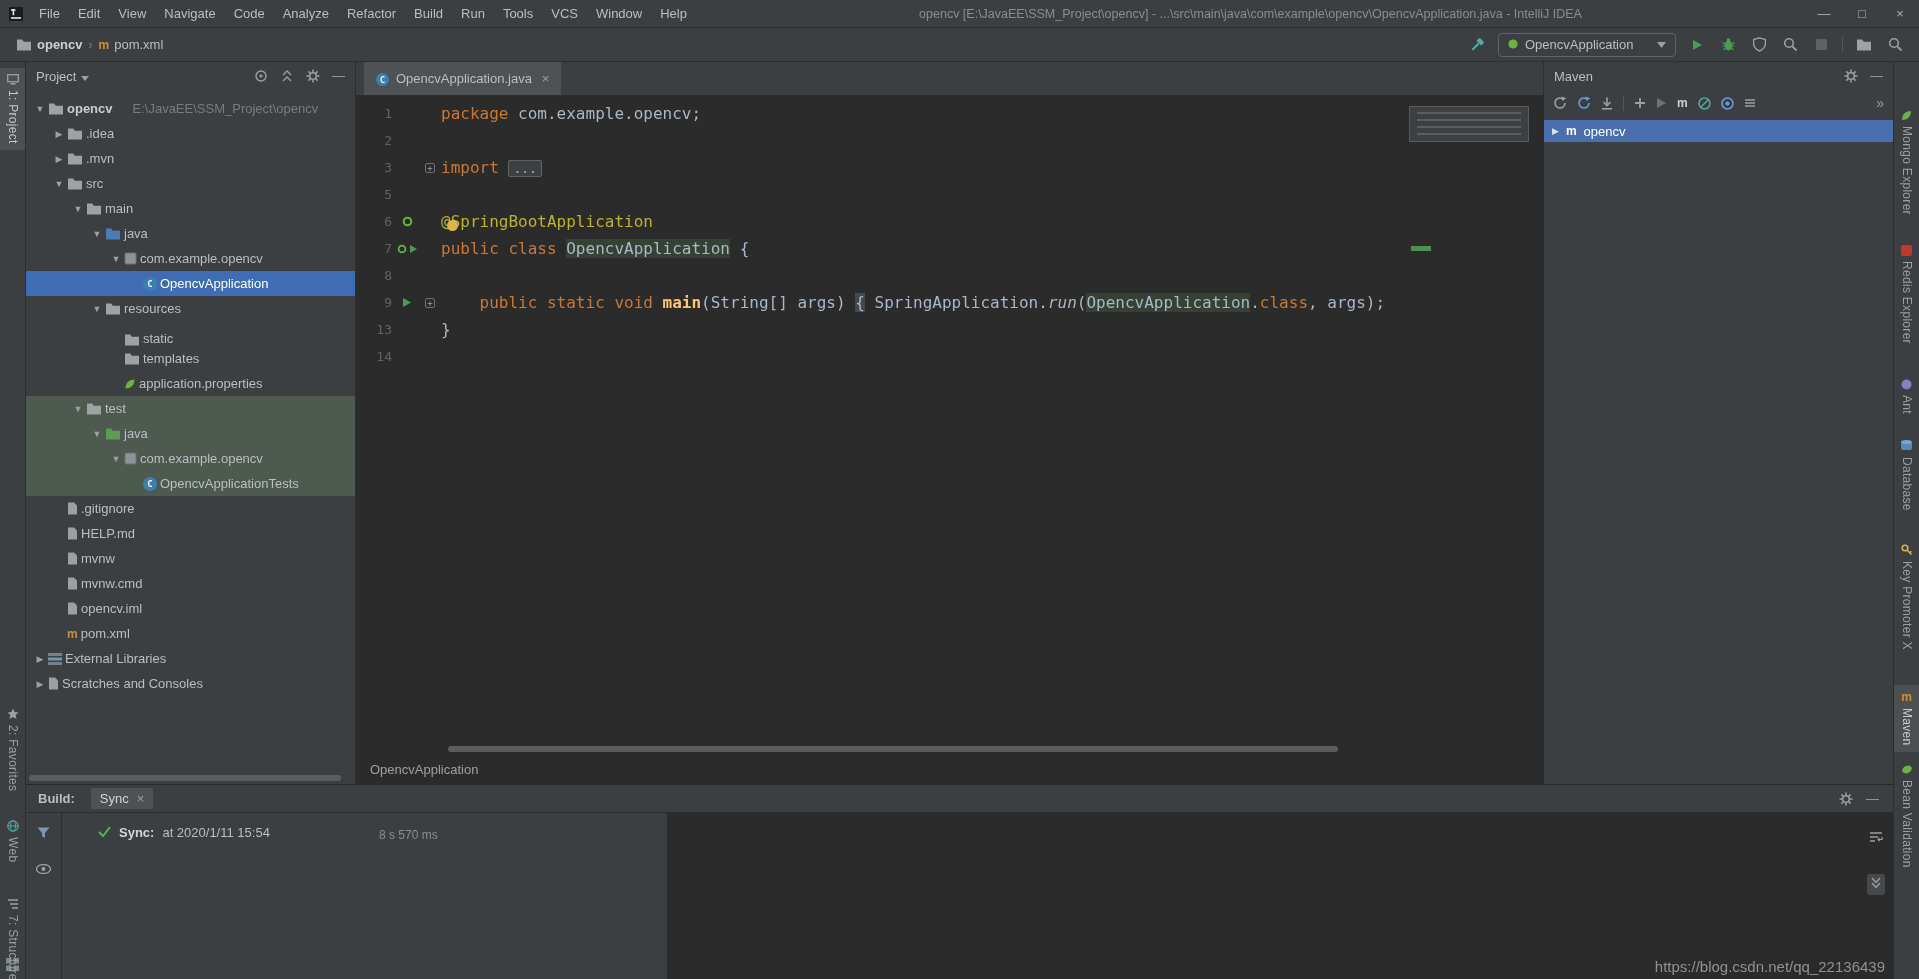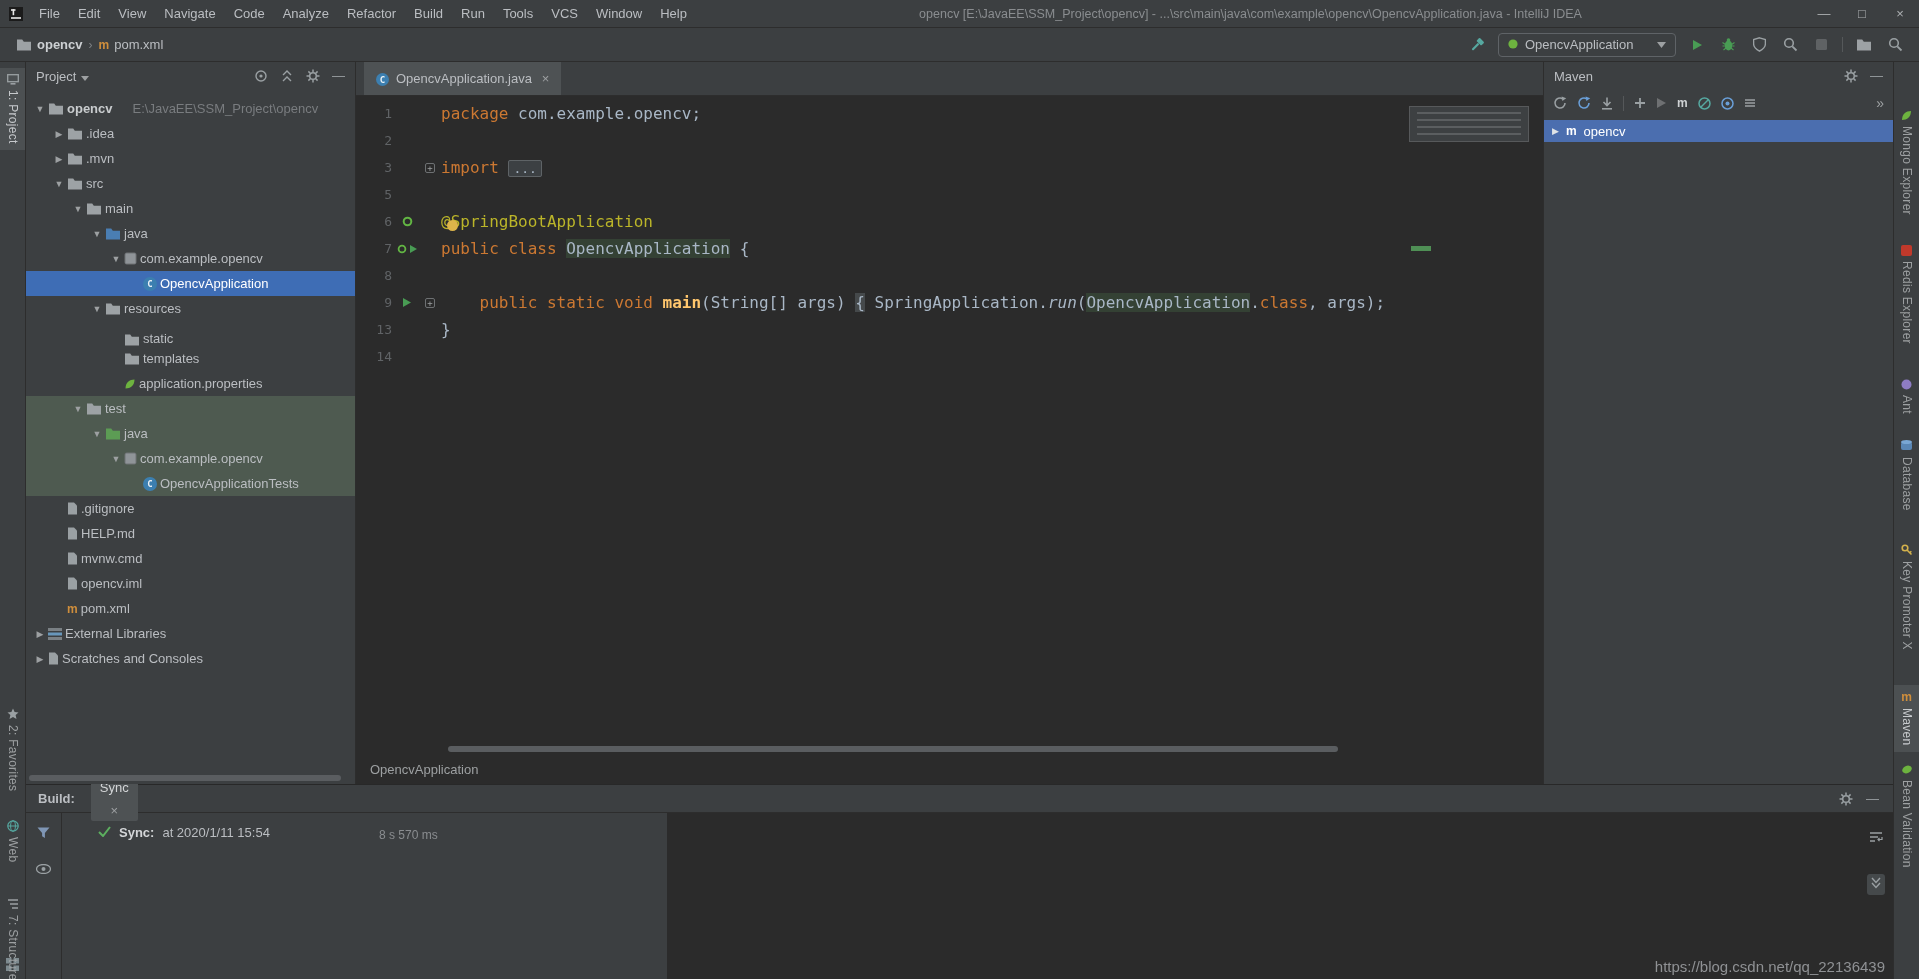--- a/index.html
+++ b/index.html
@@ -97,21 +97,21 @@
   .m-glyph { font-weight:bold; color:#cfd2d4; font-size:12px; line-height:12px; }
   .m-glyph.orange { color:#cf8e3c; }
   #mtree { padding-top:4px; }
   .mrow { height:22px; display:flex; align-items:center; gap:7px; padding-left:8px; background:#4b6eaf; color:#fff; cursor:default; }
   .mrow .arrow { font-size:9px; color:#dfe3e6; }
 
   
   #build { height:195px; flex:0 0 195px; border-top:1px solid #282828; display:flex; flex-direction:column; background:#3c3f41; }
   #bheader { height:28px; flex:0 0 28px; display:flex; align-items:center; border-bottom:1px solid #2d2d2d; }
   #bheader .blabel { font-weight:bold; margin-left:12px; color:#bbbec2; }
-  .btab { margin-left:16px; display:flex; align-items:center; gap:8px; background:#4e5254; padding:3px 9px; border-radius:2px; color:#d3d5d7; cursor:default;flex-direction:column; }
+  .btab { margin-left:16px; display:flex; align-items:center; gap:8px; background:#4e5254; padding:3px 9px; border-radius:2px; color:#d3d5d7; cursor:default; }
   .btab .close { color:#9da0a2; }
   #bh-icons { margin-left:auto; display:flex; gap:13px; margin-right:14px; align-items:center; }
   #bh-icons .icn { display:flex; cursor:default; }
   #bbody { flex:1; display:flex; min-height:0; }
   #bstrip { width:36px; flex:0 0 36px; border-right:1px solid #2d2d2d; display:flex; flex-direction:column; align-items:center; padding-top:14px; gap:20px; }
   #bleft { width:605px; flex:0 0 605px; position:relative; }
   .syncrow { position:absolute; top:12px; left:36px; display:flex; align-items:center; gap:8px; }
   .syncrow .sbold { color:#d3d5d7; font-weight:bold; }
   .syncrow .stext { color:#bbbec2; }
   #bduration { position:absolute; top:15px; left:317px; color:#8a8d90; font-size:12px; }
@@ -485,20 +485,29 @@
                 </span>
                 <span class="tlabel">HELP.md</span>
               </div>
               <div class="trow" style="padding-left: 25px;">
                 <span class="arrow"></span>
                 <span class="icn" style="display: inline-flex; align-items: center;">
                   <svg width="11" height="13">
                     <path fill="#9aa0a3" d="M1 0.5 h6 l3 3 v9 H1 z"></path>
                   </svg>
                 </span>
+                <span class="tlabel">mvnw</span>
+              </div>
+              <div class="trow" style="padding-left: 25px;">
+                <span class="arrow"></span>
+                <span class="icn" style="display: inline-flex; align-items: center;">
+                  <svg width="11" height="13">
+                    <path fill="#9aa0a3" d="M1 0.5 h6 l3 3 v9 H1 z"></path>
+                  </svg>
+                </span>
                 <span class="tlabel">mvnw.cmd</span>
               </div>
               <div class="trow" style="padding-left: 25px;">
                 <span class="arrow"></span>
                 <span class="icn" style="display: inline-flex; align-items: center;">
                   <svg width="11" height="13">
                     <path fill="#9aa0a3" d="M1 0.5 h6 l3 3 v9 H1 z"></path>
                   </svg>
                 </span>
                 <span class="tlabel">opencv.iml</span>

